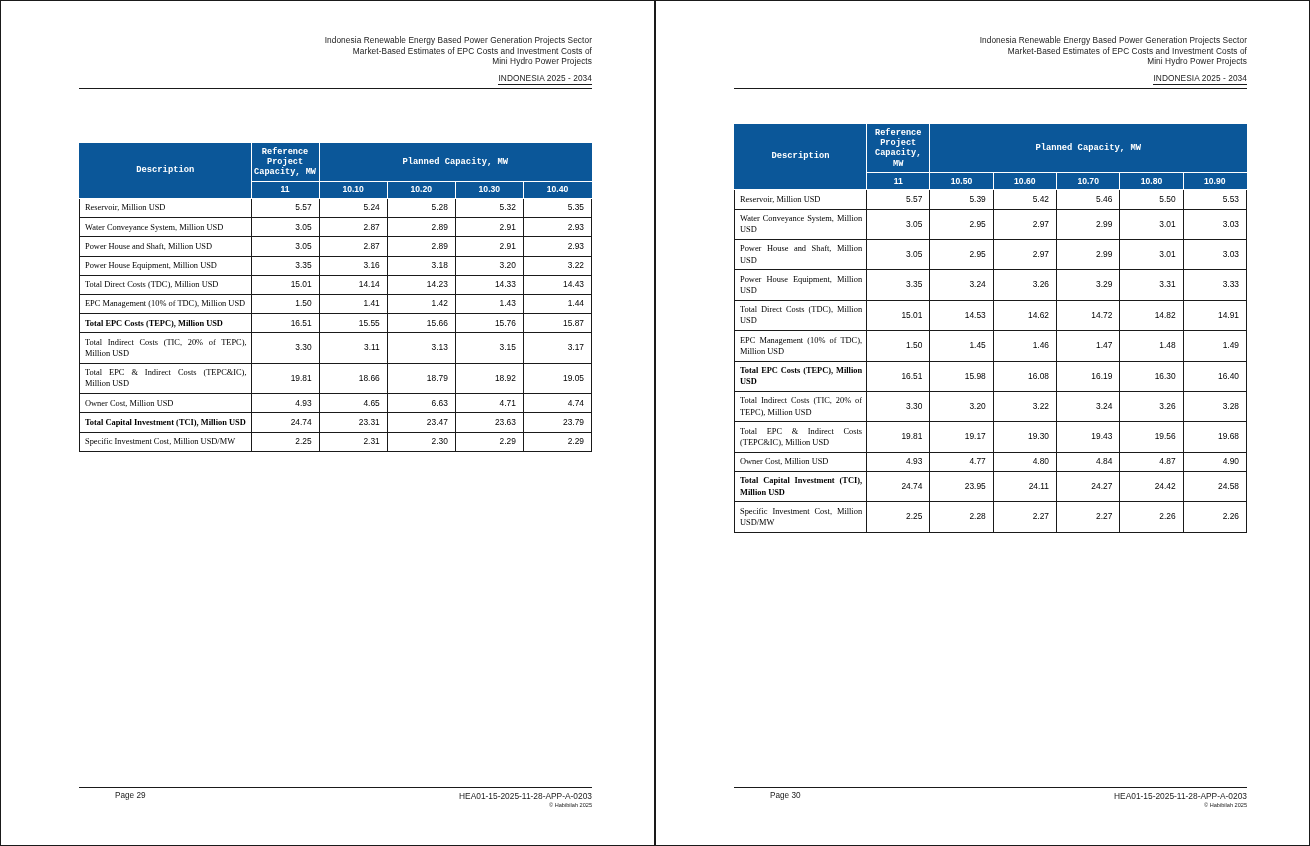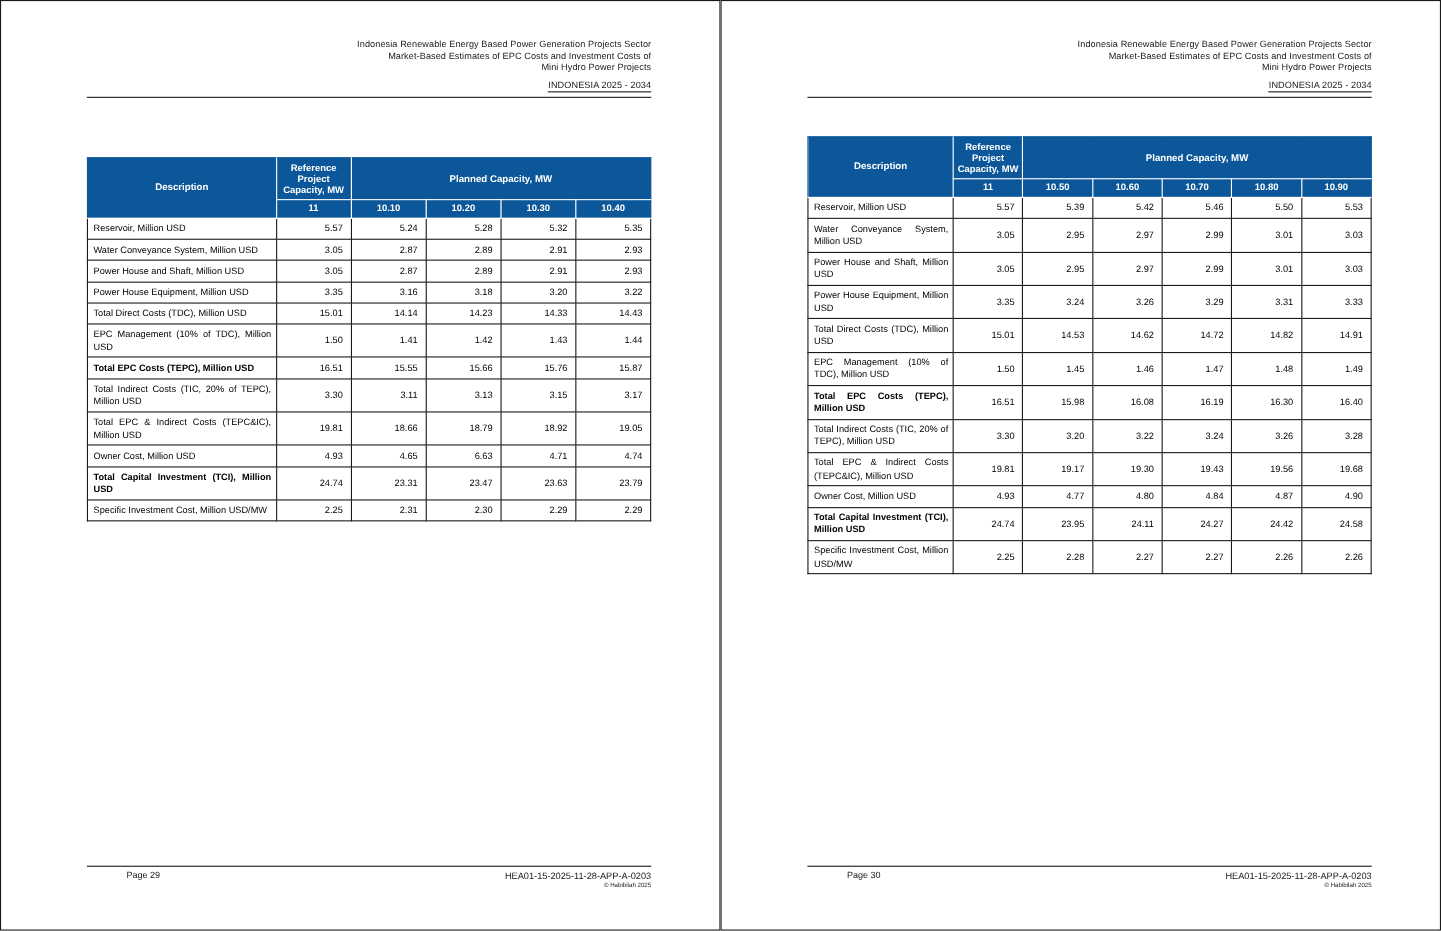--- a/index.html
+++ b/index.html
@@ -98,21 +98,21 @@
   table.cost thead th {
     background: #0b5799;
     color: #ffffff;
     font-weight: bold;
     text-align: center;
     border-color: #ffffff;
     padding: 3px 2px;
   }
   table.cost thead th.edge-l { border-left-color: #0b5799; margin-left: 19px; }
   table.cost thead th.edge-r { border-right-color: #0b5799; }
-  table.cost thead th.edge-t { border-top-color: #0b5799; }
+  table.cost thead th.edge-t { border-top-color: #0b5799; font-family: Liberation Mono, monospace; }
 
   table.cost thead th.desc-h {
     font-size: 8.8px;
   }
   table.cost thead th.ref-h {
     font-size: 8.6px;
     line-height: 10.4px;
   }
   table.cost thead th.span-h {
     font-size: 8.8px;
@@ -120,20 +120,21 @@
   table.cost thead th.sub-h {
     font-size: 8.6px;
     padding: 2.5px 2px;
   }
 
   table.cost tbody td.desc {
     text-align: justify;
     text-align-last: left;
     padding: 3.5px 4px 3.5px 5px;
     hyphens: none;
+    font-family: Liberation Serif, serif;
   }
   table.cost tbody td.desc.bold { font-weight: bold; }
   table.cost tbody td.num {
     text-align: right;
     padding: 3.5px 7px 3.5px 3px;
     white-space: nowrap;
   }
 
   
   table.cost.t5 col.c-desc { width: 33.5%; }

